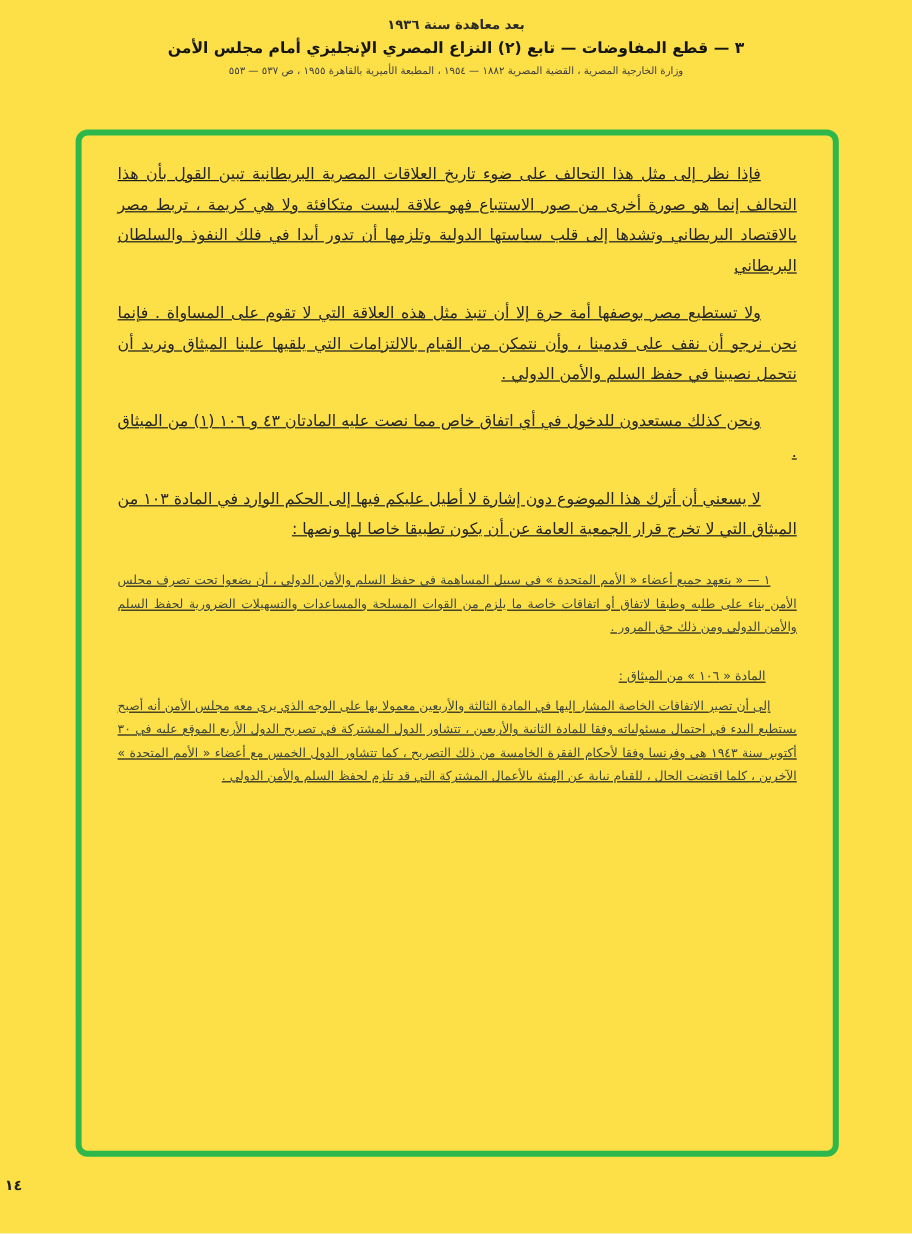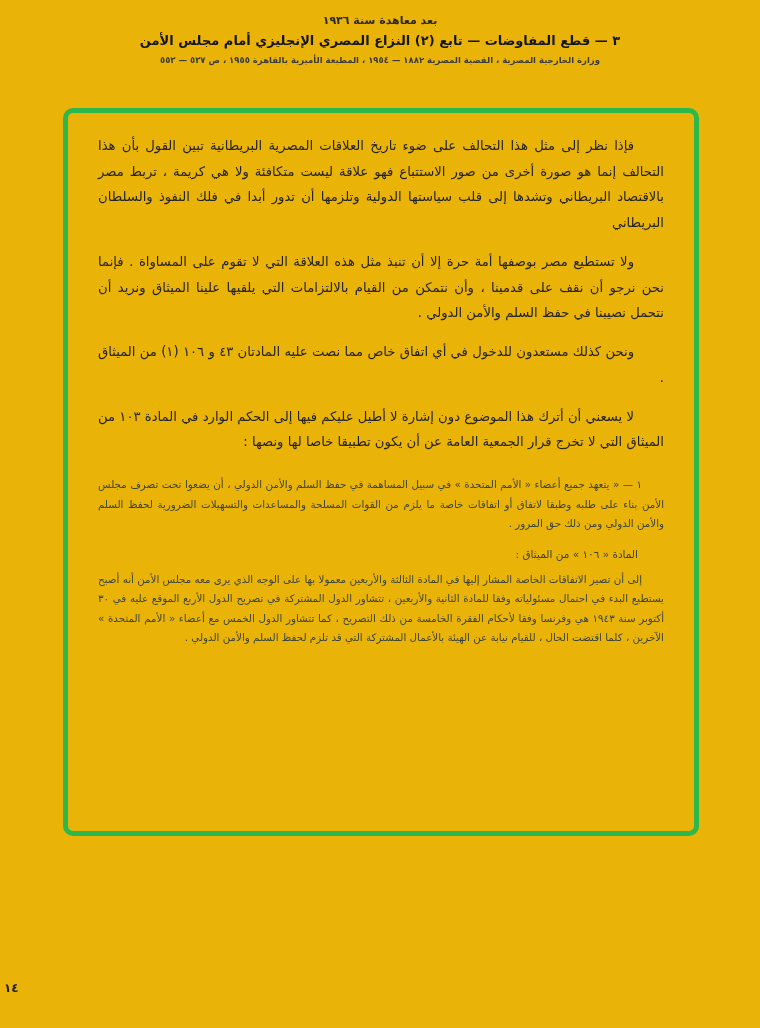--- a/index.html
+++ b/index.html
@@ -5,21 +5,21 @@
   html, body {
     margin: 0;
     padding: 0;
     background: #ffffff;
   }
   .page {
     position: relative;
     width: 760px;
     height: 1028px;
     margin: 0 auto;
-    background: #eab308;
+    background: #fde047;
     font-family: "DejaVu Sans", sans-serif;
     color: #1e1e1e;
     overflow: hidden;
   }
   
   .header {
     position: absolute;
     top: 14px;
     left: 0;
     right: 0;
@@ -34,37 +34,38 @@
     margin-bottom: 6px;
   }
   .header-line2 {
     font-size: 13px;
     font-weight: bold;
     color: #161616;
     margin-bottom: 7px;
   }
   .header-line3 {
     font-size: 8.5px;
-    font-weight: bold;
+    font-weight: normal;
     color: #3c3c3c;
     letter-spacing: 0.3px;
   }
   
   .frame {
     position: absolute;
     left: 63px;
     top: 108px;
     width: 636px;
-    height: 728px;
+    height: 856px;
     border: 5px solid #2eb84b;
     border-radius: 10px;
     box-sizing: border-box;
     background: transparent;
     padding: 20px 30px 14px 30px;
     overflow: hidden;
+    text-decoration: underline;
   }
   .body-text {
     direction: rtl;
     text-align: justify;
     text-align-last: right;
   }
   .body-text p {
     font-size: 13.2px;
     line-height: 1.95;
     margin: 0 0 13px 0;
@@ -89,21 +90,21 @@
   .footnotes p.fn-item {
     font-size: 10.3px;
     line-height: 1.9;
     color: #3b443c;
     margin: 0 0 10px 0;
     text-indent: 22px;
   }
   .fn-heading2 {
     font-size: 10.5px;
     color: #39423a;
-    margin: 14px 26px 10px 0;
+    margin: 24px 26px 10px 0;
   }
   
   .footer {
     position: absolute;
     bottom: 32px;
     left: 4px;
     right: 0;
     text-align: left;
   }
   .page-number {

